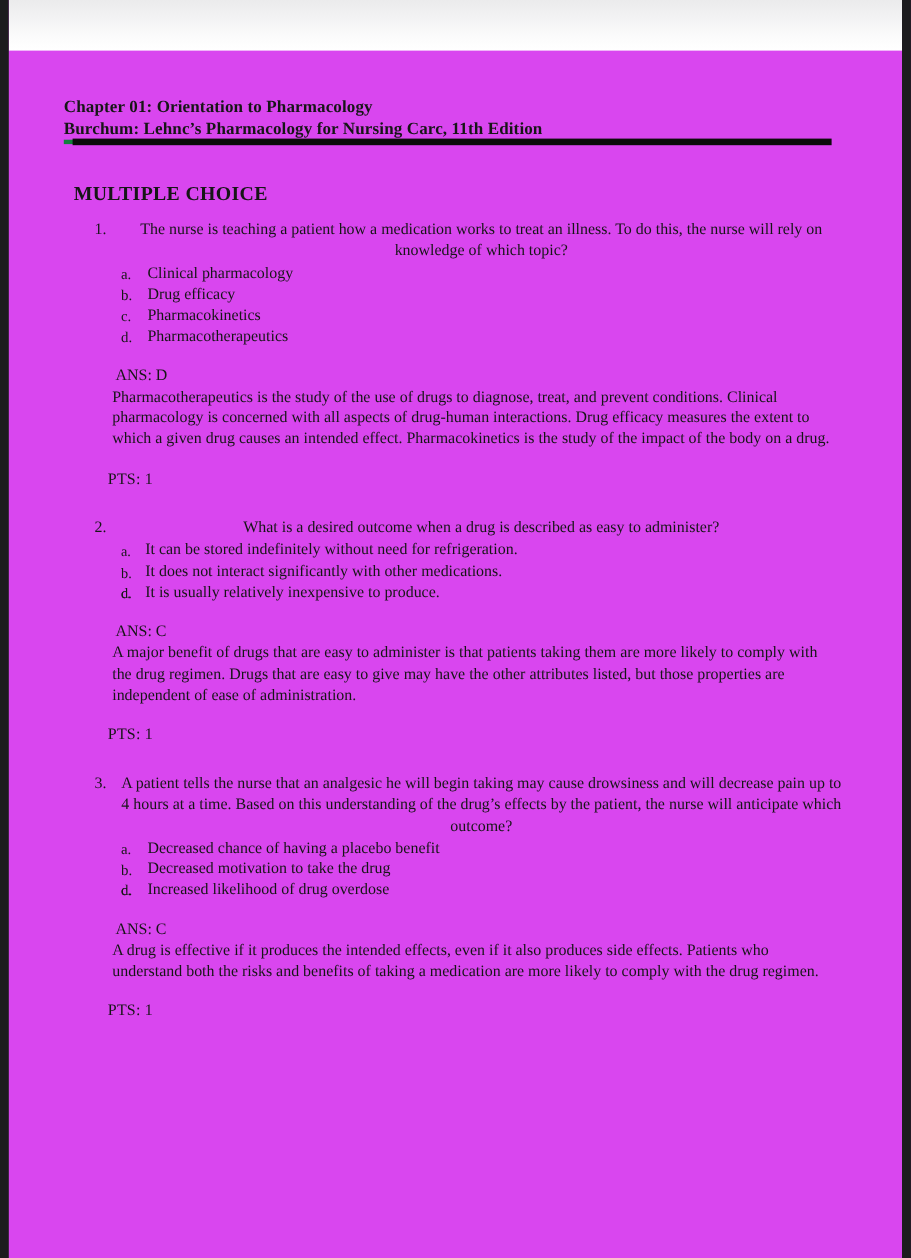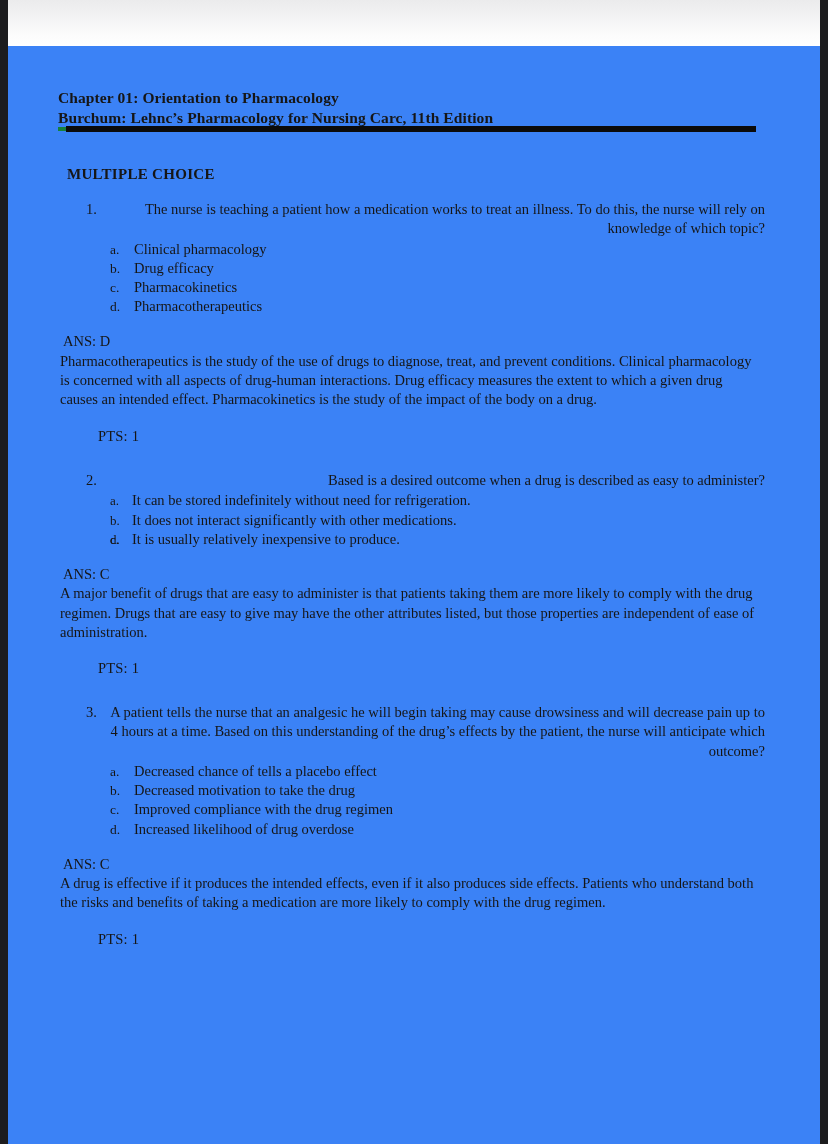--- a/index.html
+++ b/index.html
@@ -15,21 +15,21 @@
     font-family: "Liberation Serif", "DejaVu Serif", serif;
   }
 
   
   #page-sheet {
     position: absolute;
     left: 8px;
     top: 0;
     width: 812px;
     height: 1144px;
-    background: #3b82f6;
+    background: #d946ef;
     overflow: hidden;
   }
 
   
   #scan-gradient {
     position: absolute;
     left: 0;
     top: 0;
     width: 100%;
     height: 46px;
@@ -73,21 +73,21 @@
     height: 6px;
     background: #0b0b0b;
   }
 
   
   .section-title {
     position: absolute;
     left: 59px;
     top: 166px;
     font-weight: bold;
-    font-size: 15px;
+    font-size: 18px;
     letter-spacing: 0.3px;
   }
 
   
   .question-block {
     position: absolute;
     left: 0;
     width: 812px;
   }
   .q-item {
@@ -98,21 +98,21 @@
   .q-num {
     position: absolute;
     left: 78px;
     top: 0;
     font-size: 14.5px;
     line-height: 19.3px;
   }
   .q-stem {
     font-size: 14.5px;
     line-height: 19.3px;
-    text-align: right;
+    text-align: center;
   }
   .options {
     margin-top: 1px;
   }
   .option {
     position: relative;
     padding-left: 22px;
     font-size: 14.5px;
     line-height: 19.2px;
   }
@@ -121,21 +121,21 @@
     left: 0;
     top: 0;
     font-size: 13px;
   }
   
   .options.wide .option { padding-left: 24px; }
   .options.wide .option .opt-letter { font-size: 13.5px; }
 
   .answer {
     margin-top: 16px;
-    padding-left: 52px;
+    padding-left: 94px;
     padding-right: 62px;
     font-size: 14.5px;
     line-height: 19.3px;
   }
   .answer .ans-line {
     padding-left: 3px;
   }
   .answer .rationale {
     margin-top: 0px;
   }
@@ -189,21 +189,21 @@
       <div class="answer">
         <div class="ans-line">ANS: D</div>
         <div class="rationale">Pharmacotherapeutics is the study of the use of drugs to diagnose, treat, and prevent conditions. Clinical pharmacology is concerned with all aspects of drug-human interactions. Drug efficacy measures the extent to which a given drug causes an intended effect. Pharmacokinetics is the study of the impact of the body on a drug.</div>
       </div>
       <div class="pts">PTS:  1</div>
     </div>
 
     <div class="question-block" style="top:471px;">
       <div class="q-item">
         <span class="q-num">2.</span>
-        <div class="q-stem">Based is a desired outcome when a drug is described as easy to administer?</div>
+        <div class="q-stem">What is a desired outcome when a drug is described as easy to administer?</div>
         <div class="options">
           <div class="option">
             <span class="opt-letter">a.</span>
             <span>It can be stored indefinitely without need for refrigeration.</span>
           </div>
           <div class="option">
             <span class="opt-letter">b.</span>
             <span>It does not interact significantly with other medications.</span>
           </div>
           <div class="option">
@@ -222,29 +222,28 @@
       <div class="pts">PTS:  1</div>
     </div>
 
     <div class="question-block" style="top:703px;">
       <div class="q-item">
         <span class="q-num">3.</span>
         <div class="q-stem">A patient tells the nurse that an analgesic he will begin taking may cause drowsiness and will decrease pain up to 4 hours at a time. Based on this understanding of the drug’s effects by the patient, the nurse will anticipate which outcome?</div>
         <div class="options wide">
           <div class="option">
             <span class="opt-letter">a.</span>
-            <span>Decreased chance of tells a placebo effect</span>
+            <span>Decreased chance of having a placebo benefit</span>
           </div>
           <div class="option">
             <span class="opt-letter">b.</span>
             <span>Decreased motivation to take the drug</span>
           </div>
           <div class="option">
             <span class="opt-letter">c.</span>
-            <span>Improved compliance with the drug regimen</span>
           </div>
           <div class="option">
             <span class="opt-letter">d.</span>
             <span>Increased likelihood of drug overdose</span>
           </div>
         </div>
       </div>
       <div class="answer">
         <div class="ans-line">ANS: C</div>
         <div class="rationale">A drug is effective if it produces the intended effects, even if it also produces side effects. Patients who understand both the risks and benefits of taking a medication are more likely to comply with the drug regimen.</div>

